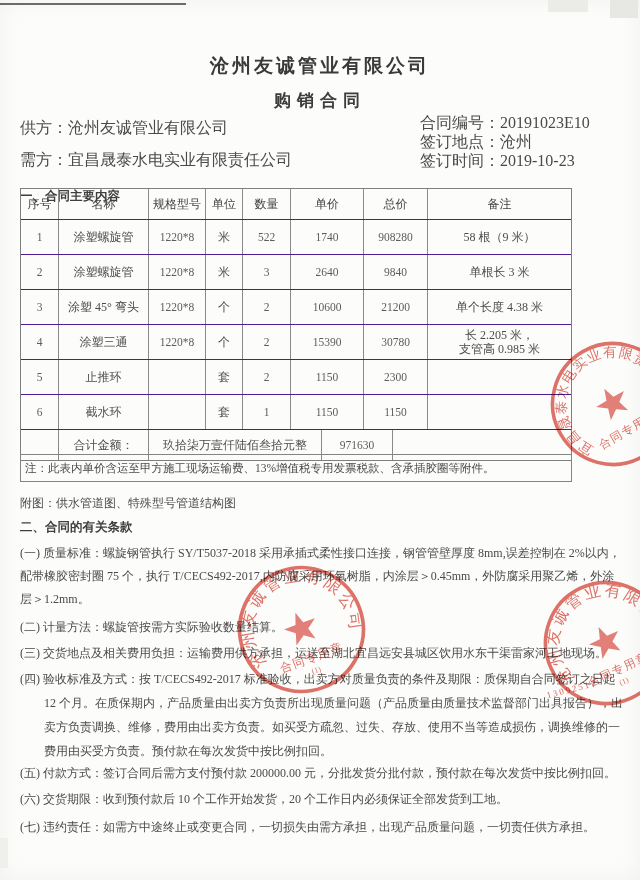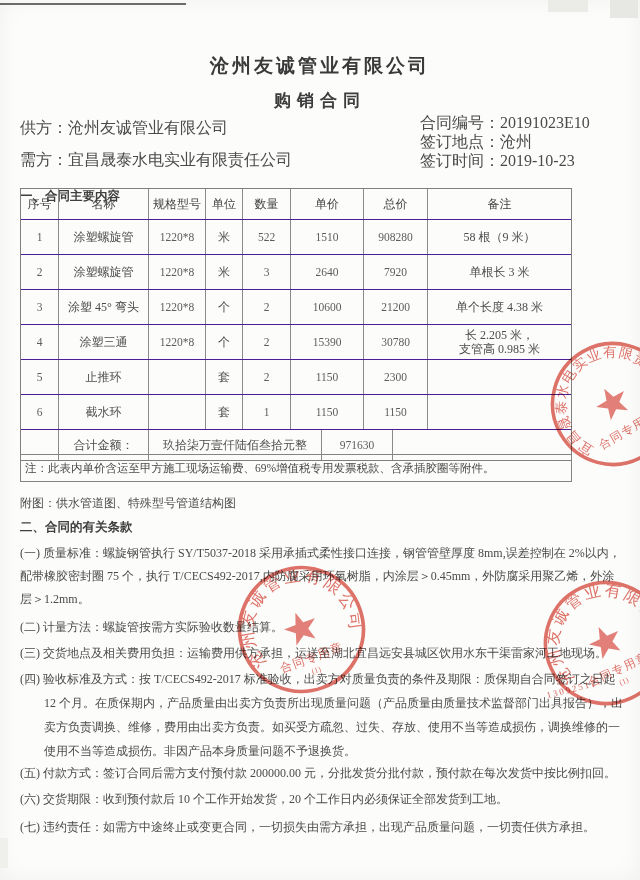--- a/index.html
+++ b/index.html
@@ -85,33 +85,33 @@
       <div class="tc c7">总价</div>
       <div class="tc c8">备注</div>
     </div>
 
     <div class="trow drow">
       <div class="tc c1 num">1</div>
       <div class="tc c2">涂塑螺旋管</div>
       <div class="tc c3 num">1220*8</div>
       <div class="tc c4">米</div>
       <div class="tc c5 num">522</div>
-      <div class="tc c6 num">1510</div>
+      <div class="tc c6 num">1740</div>
       <div class="tc c7 num">908280</div>
       <div class="tc c8">58 根（9 米）</div>
     </div>
 
     <div class="trow drow">
       <div class="tc c1 num">2</div>
       <div class="tc c2">涂塑螺旋管</div>
       <div class="tc c3 num">1220*8</div>
       <div class="tc c4">米</div>
       <div class="tc c5 num">3</div>
       <div class="tc c6 num">2640</div>
-      <div class="tc c7 num">7920</div>
+      <div class="tc c7 num">9840</div>
       <div class="tc c8">单根长 3 米</div>
     </div>
 
     <div class="trow drow">
       <div class="tc c1 num">3</div>
       <div class="tc c2">涂塑 45° 弯头</div>
       <div class="tc c3 num">1220*8</div>
       <div class="tc c4">个</div>
       <div class="tc c5 num">2</div>
       <div class="tc c6 num">10600</div>
@@ -158,36 +158,36 @@
     <div class="trow srow">
       <div class="tc t1"></div>
       <div class="tc t2">合计金额：</div>
       <div class="tc t3">玖拾柒万壹仟陆佰叁拾元整</div>
       <div class="tc t4 num">971630</div>
       <div class="tc t5"></div>
     </div>
   </div>
 
   <div class="notebox">
-    <div>注：此表内单价含运至甲方施工现场运输费、69%增值税专用发票税款、含承插胶圈等附件。</div>
+    <div>注：此表内单价含运至甲方施工现场运输费、13%增值税专用发票税款、含承插胶圈等附件。</div>
   </div>
 
   <div class="abs bodyline" style="left:20px;top:495px;">附图：供水管道图、特殊型号管道结构图</div>
 
   <div class="abs sec-head" style="left:20px;top:519px;">二、合同的有关条款</div>
 
   <div class="abs bodyline" style="left:20px;top:545px;">(一) 质量标准：螺旋钢管执行 SY/T5037-2018 采用承插式柔性接口连接，钢管管壁厚度 8mm,误差控制在 2%以内，</div>
   <div class="abs bodyline" style="left:20px;top:568px;">配带橡胶密封圈 75 个，执行 T/CECS492-2017,内防腐采用环氧树脂，内涂层＞0.45mm，外防腐采用聚乙烯，外涂</div>
   <div class="abs bodyline" style="left:20px;top:591px;">层＞1.2mm。</div>
   <div class="abs bodyline" style="left:20px;top:619px;">(二) 计量方法：螺旋管按需方实际验收数量结算。</div>
   <div class="abs bodyline" style="left:20px;top:645px;">(三) 交货地点及相关费用负担：运输费用供方承担，运送至湖北宜昌远安县城区饮用水东干渠雷家河工地现场。</div>
   <div class="abs bodyline" style="left:20px;top:671px;">(四) 验收标准及方式：按 T/CECS492-2017 标准验收，出卖方对质量负责的条件及期限：质保期自合同签订之日起</div>
   <div class="abs bodyline" style="left:44px;top:695px;">12 个月。在质保期内，产品质量由出卖方负责所出现质量问题（产品质量由质量技术监督部门出具报告），出</div>
   <div class="abs bodyline" style="left:44px;top:719px;">卖方负责调换、维修，费用由出卖方负责。如买受方疏忽、过失、存放、使用不当等造成损伤，调换维修的一</div>
-  <div class="abs bodyline" style="left:44px;top:743px;">使用不当等造成损伤。非因产品本身质量问题不予退换货。</div>
+  <div class="abs bodyline" style="left:44px;top:743px;">费用由买受方负责。预付款在每次发货中按比例扣回。</div>
   <div class="abs bodyline" style="left:20px;top:765px;">(五) 付款方式：签订合同后需方支付预付款 200000.00 元，分批发货分批付款，预付款在每次发货中按比例扣回。</div>
   <div class="abs bodyline" style="left:20px;top:791px;">(六) 交货期限：收到预付款后 10 个工作开始发货，20 个工作日内必须保证全部发货到工地。</div>
   <div class="abs bodyline" style="left:20px;top:819px;">(七) 违约责任：如需方中途终止或变更合同，一切损失由需方承担，出现产品质量问题，一切责任供方承担。</div>
 
   <svg class="stamp" style="left:548px;top:339px;width:130px;height:130px;transform:rotate(-30deg);" viewBox="0 0 200 200">
     <defs>
         <path id="ringA" d="M 40.2 141.9 A 73 73 0 1 1 159.8 141.9" fill="none"></path>
       </defs>
     <circle cx="100" cy="100" r="93" fill="none" stroke="#d84b40" stroke-width="5.5"></circle>
     <text font-size="21" letter-spacing="2" fill="#d84b40">

